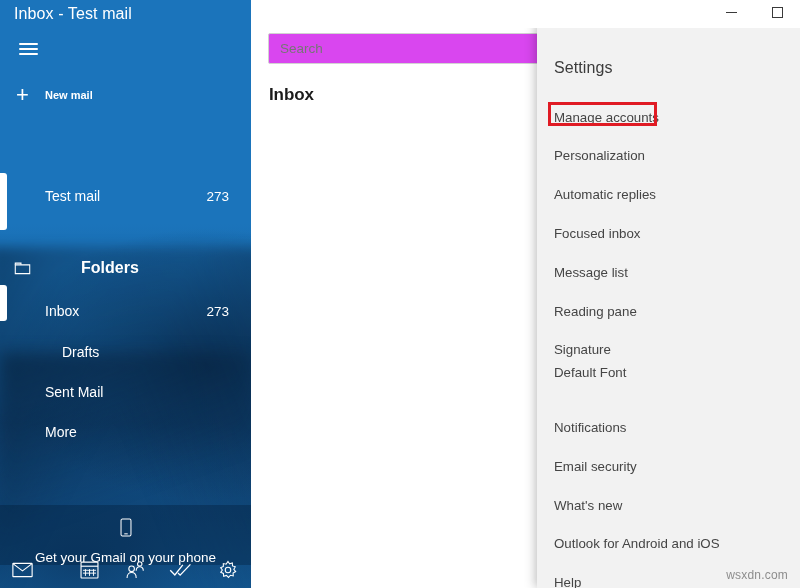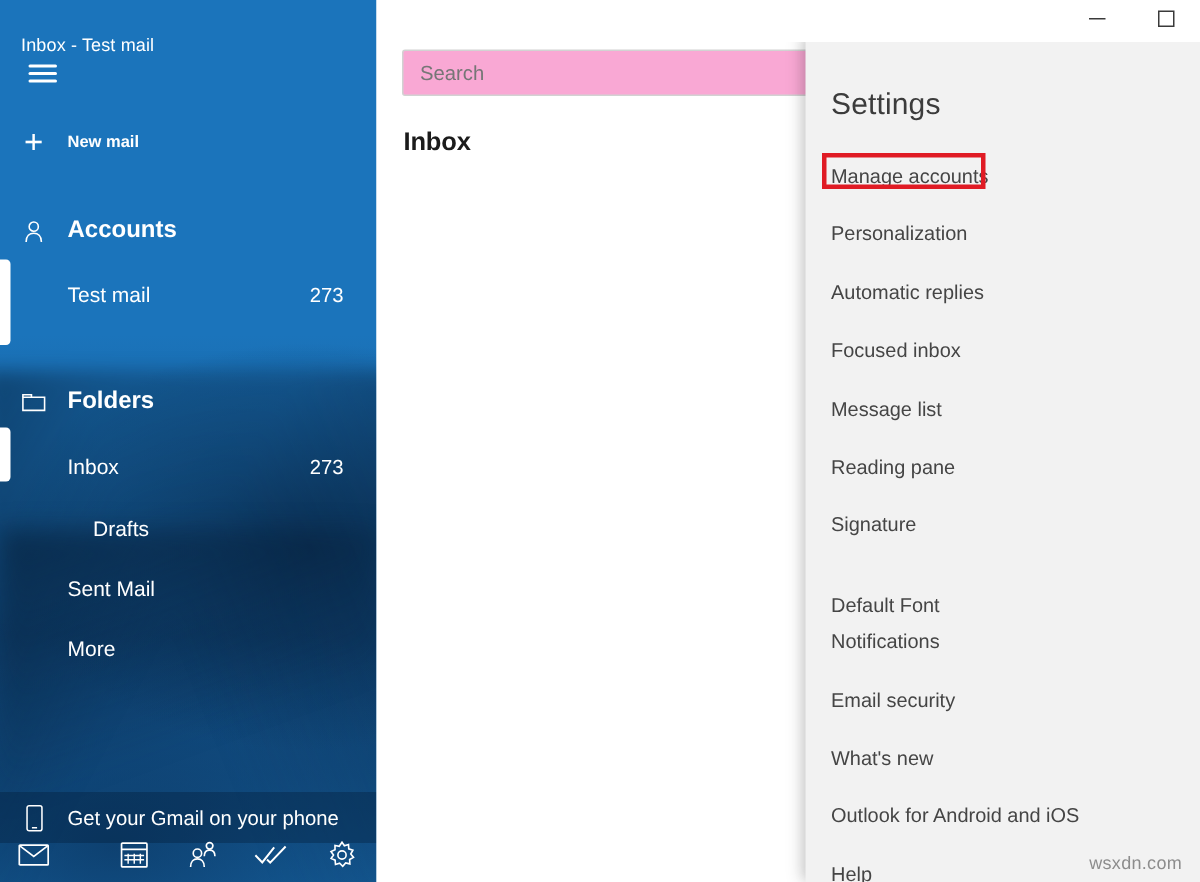--- a/index.html
+++ b/index.html
@@ -62,22 +62,22 @@
     position: absolute;
     left: 0; right: 0; top: 60%; bottom: 0;
     background: linear-gradient(160deg, rgba(6,30,56,0.62) 0%, rgba(6,30,56,0) 58%);
     filter: blur(8px);
   }
 
   
   #window-title {
     position: absolute;
     left: 14px;
-    top: 23px;
-    font-size: 12px;
+    top: 5px;
+    font-size: 16px;
     color: #ffffff;
     letter-spacing: 0.1px;
     white-space: nowrap;
   }
 
   
   #hamburger {
     position: absolute;
     left: 10px;
     top: 36px;
@@ -136,21 +136,21 @@
     line-height: 1;
     font-weight: 300;
   }
 
   
   .section-row .row-label {
     font-size: 16px;
     font-weight: 600;
   }
   #accounts-row { top: 134px; }
-  #folders-row  { top: 248px; }
+  #folders-row  { top: 248px; gap: 36px; }
 
   
   .child-row .row-label {
     font-size: 14px;
     padding-left: 0px;
   }
   .child-row .icon-slot { flex: 0 0 45px; width: 45px; }
 
   #account-testmail { top: 176px; }
   #folder-inbox     { top: 291px; }
@@ -166,27 +166,28 @@
     background: #ffffff;
     border-radius: 0 3px 3px 0;
   }
   #sel-account { top: 173px; height: 57px; }
   #sel-inbox   { top: 285px; height: 36px; }
 
   
   #gmail-promo {
     position: absolute;
     left: 0;
-    top: 528px;
+    top: 505px;
     width: 251px;
-    height: 34px;
+    height: 60px;
     display: flex;
     align-items: center;
     background: rgba(0, 20, 42, 0.30);
     cursor: pointer;
+    flex-direction: column;
   }
   #gmail-promo .icon-slot {
     width: 45px; flex: 0 0 45px;
     display: flex; align-items: center; justify-content: center;
     color: #ffffff;
   }
   #gmail-promo .row-label {
     color: #ffffff;
     font-size: 13.5px;
     white-space: nowrap;
@@ -236,21 +237,21 @@
   }
   #search-box {
     position: absolute;
     left: 13px;
     top: 33px;
     width: 283px;
     height: 31px;
     box-sizing: border-box;
     border: 1px solid #d2d2d2;
     border-radius: 2px;
-    background: #f9a8d4;
+    background: #d946ef;
     display: flex;
     align-items: center;
     padding: 0 11px;
     cursor: text;
   }
   #search-input {
     border: none;
     outline: none;
     background: transparent;
     font-family: "Liberation Sans", sans-serif;
@@ -314,21 +315,21 @@
     height: 565px;
     background: #f2f2f2;
     box-shadow: -3px 0 10px rgba(0,0,0,0.17), 0 -2px 8px rgba(0,0,0,0.10);
     z-index: 20;
     overflow: hidden;
   }
   #settings-title {
     position: absolute;
     left: 17px;
     top: 36px;
-    font-size: 20px;
+    font-size: 16px;
     color: #3c3c3c;
     font-weight: 400;
     letter-spacing: 0.1px;
   }
   .settings-item {
     position: absolute;
     left: 0;
     width: 263px;
     height: 28px;
     display: flex;
@@ -389,29 +390,20 @@
     <div class="sel-bar" id="sel-account"></div>
     <div class="sel-bar" id="sel-inbox"></div>
 
     <div class="nav-row" id="new-mail-row">
       <span class="icon-slot">
         <span id="plus-icon">+</span>
       </span>
       <span class="row-label">New mail</span>
     </div>
 
-    <div class="nav-row section-row" id="accounts-row">
-      <span class="icon-slot">
-        <svg width="17" height="17" viewBox="0 0 20 20" fill="none" stroke="#ffffff" stroke-width="1.25">
-          <circle cx="10" cy="6" r="3.6"></circle>
-          <path d="M4 18 C4 13.4 6.7 11.2 10 11.2 C13.3 11.2 16 13.4 16 18"></path>
-        </svg>
-      </span>
-      <span class="row-label">Accounts</span>
-    </div>
 
     <div class="nav-row child-row" id="account-testmail">
       <span class="icon-slot"></span>
       <span class="row-label">Test mail</span>
       <span class="row-count">273</span>
     </div>
 
     <div class="nav-row section-row" id="folders-row">
       <span class="icon-slot">
         <svg width="17" height="15" viewBox="0 0 20 17" fill="none" stroke="#ffffff" stroke-width="1.25">
@@ -530,21 +522,21 @@
         </div>
         <div class="settings-item" style="top: 235.2px;">
           <span class="item-label">Message list</span>
         </div>
         <div class="settings-item" style="top: 274px;">
           <span class="item-label">Reading pane</span>
         </div>
         <div class="settings-item" style="top: 312.8px;">
           <span class="item-label">Signature</span>
         </div>
-        <div class="settings-item" style="top: 366px;">
+        <div class="settings-item" style="top: 335px;">
           <span class="item-label">Default Font</span>
         </div>
         <div class="settings-item" style="top: 390.4px;">
           <span class="item-label">Notifications</span>
         </div>
         <div class="settings-item" style="top: 429.2px;">
           <span class="item-label">Email security</span>
         </div>
         <div class="settings-item" style="top: 468px;">
           <span class="item-label">What's new</span>

